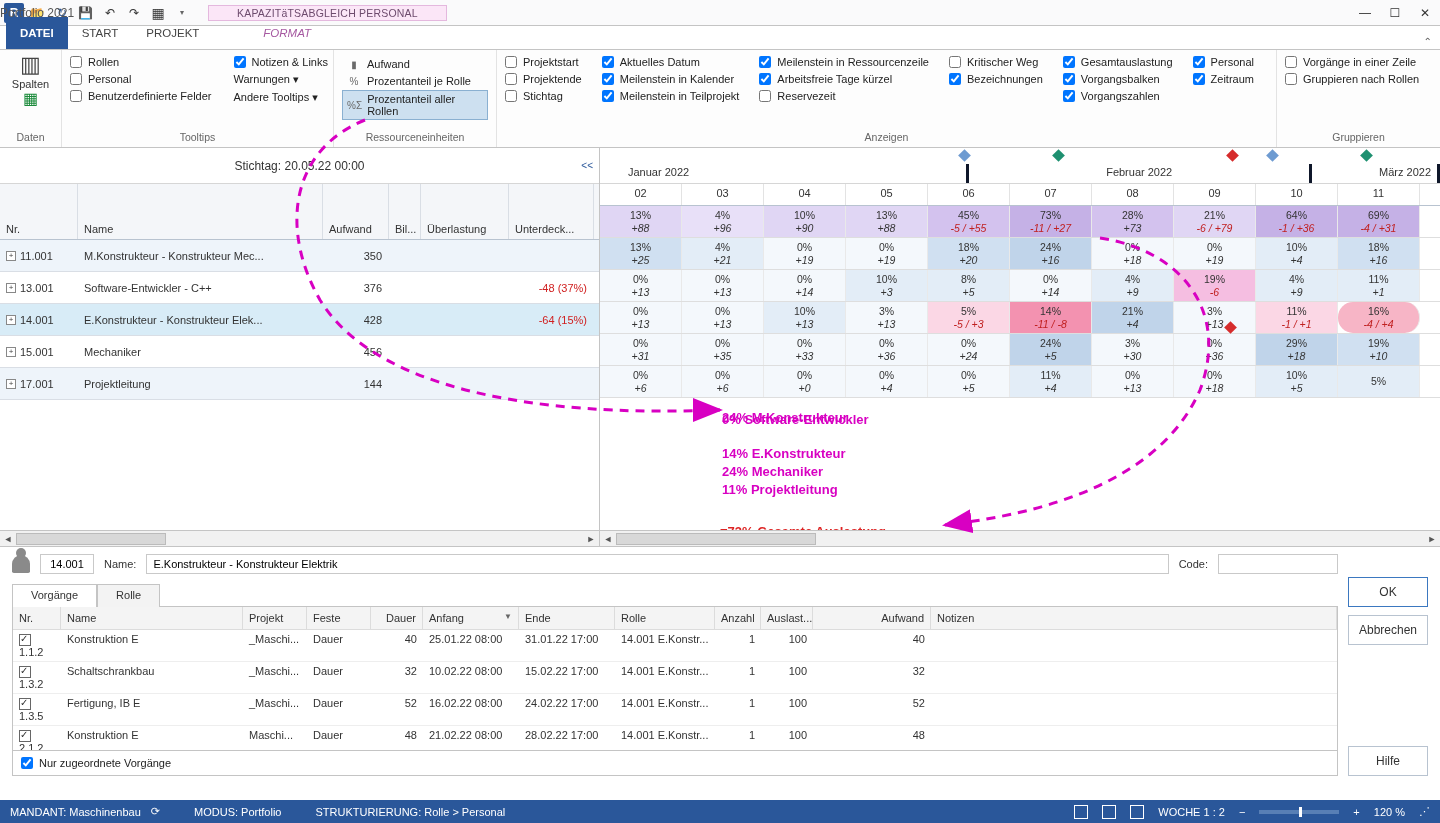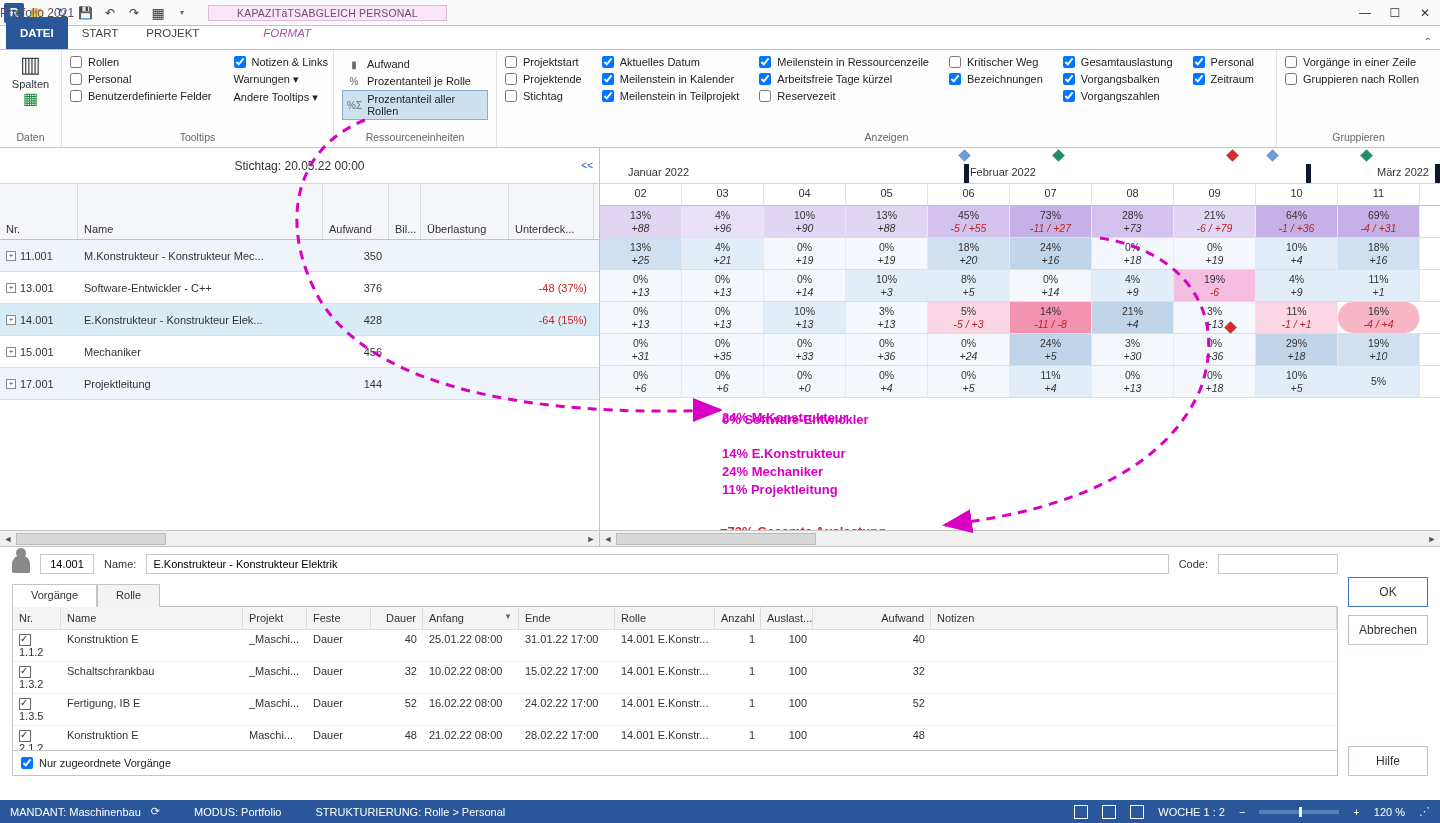--- a/index.html
+++ b/index.html
@@ -51,21 +51,21 @@
     .leftblank { flex:1; background:#fff;}
     .scrollx { height:16px; border-top:1px solid #c4c4c4; display:flex; align-items:center; background:#f1f1f1;}
     .scrollx .arr{width:16px; text-align:center; font-size:9px; color:#555; cursor:pointer;}
     .scrollx .track{flex:1; height:12px; position:relative;}
     .scrollx .thumb{position:absolute; left:0; top:0; bottom:0; width:150px; background:#d8d8d8; border:1px solid #bbb;}
     
     .tl { flex:1; display:flex; flex-direction:column; overflow:hidden; position:relative;}
     .tl-top{height:16px; position:relative;}
     .dia{position:absolute; width:9px; height:9px; transform:rotate(45deg); top:3px;}
     .tl-months{height:20px; display:flex; font-size:11px; border-bottom:1px solid #d6d6d6;}
-    .tl-months div{flex:1; padding:2px 1px; border-right:5px solid #0f172a;}
+    .tl-months div{flex:1; padding:2px 1px; border-right:3px solid #0f172a;}
     .tl-months div.left{padding-left:28px;} .tl-months div.right{text-align:right; padding-right:6px;}
     .tl-weeks{height:22px; display:flex; font-size:11px; border-bottom:1px solid #b8c3d0;}
     .tl-weeks div{width:82px; text-align:center; border-right:1px solid #e3e3e3; padding-top:3px;}
     .gridrow{display:flex; height:32px; border-bottom:1px solid #dedede;}
     .cell{width:82px; border-right:1px solid #e9e9e9; display:flex; flex-direction:column; align-items:center; justify-content:center; font-size:10.5px; line-height:1.15;}
     .cell .top{} .cell .bot{font-size:10.5px; color:#333;font-style:italic;} .cell .neg{color:#c02020;}
     
     .bgP1{background:#e8e0f8;} .bgP2{background:#e0d6f4;} .bgP3{background:#d3c2ee;} .bgP4{background:#c5b1e6;}
     .bgB0{background:#f4f8fc;} .bgB1{background:#e3edf7;} .bgB2{background:#d0e0f1;} .bgB3{background:#c0d4ea;}
     .bgR1{background:#fbd7e5;} .bgR2{background:#f7b5c6;border-radius:15px;} .bgR3{background:#f392b0;} .bgK2{background:#f5bee1;}
@@ -349,21 +349,21 @@
   <div class="tl">
     <div class="tl-top">
       <div class="dia" style="left:360px;background:#6e9bd1"></div>
       <div class="dia" style="left:454px;background:#1e9070"></div>
       <div class="dia" style="left:628px;background:#d62c2c"></div>
       <div class="dia" style="left:668px;background:#6e9bd1"></div>
       <div class="dia" style="left:762px;background:#1e9070"></div>
     </div>
     <div class="tl-months">
       <div class="left">Januar 2022</div>
-      <div style="">Februar 2022</div>
+      <div style="text-align:center">Februar 2022</div>
       <div class="right" style="flex:0.35">März 2022</div>
     </div>
     <div class="tl-weeks" id="tlweeks">
         <div>02</div>
         <div>03</div>
         <div>04</div>
         <div>05</div>
         <div>06</div>
         <div>07</div>
         <div>08</div>

